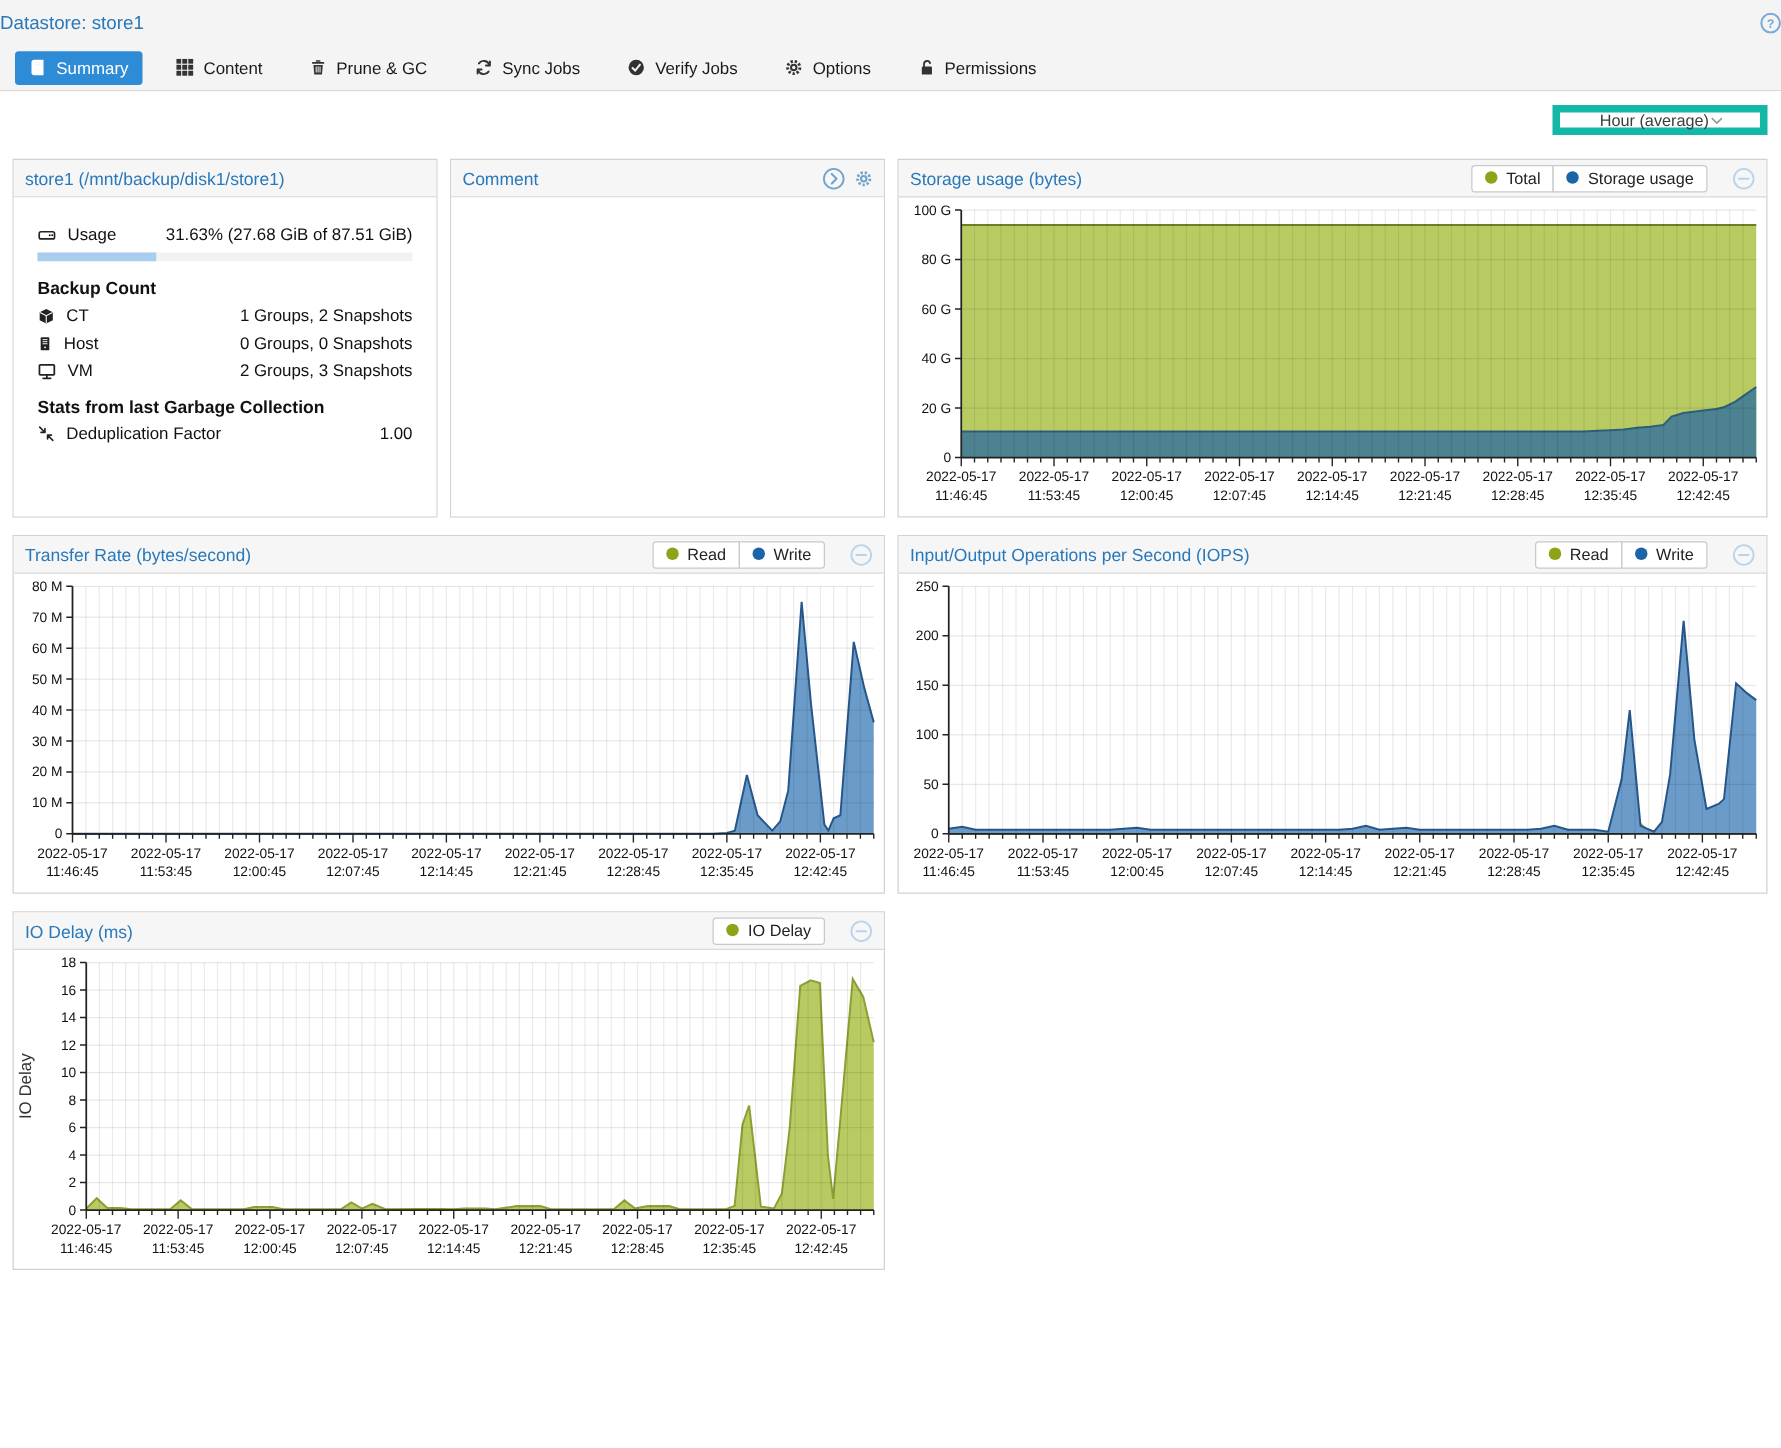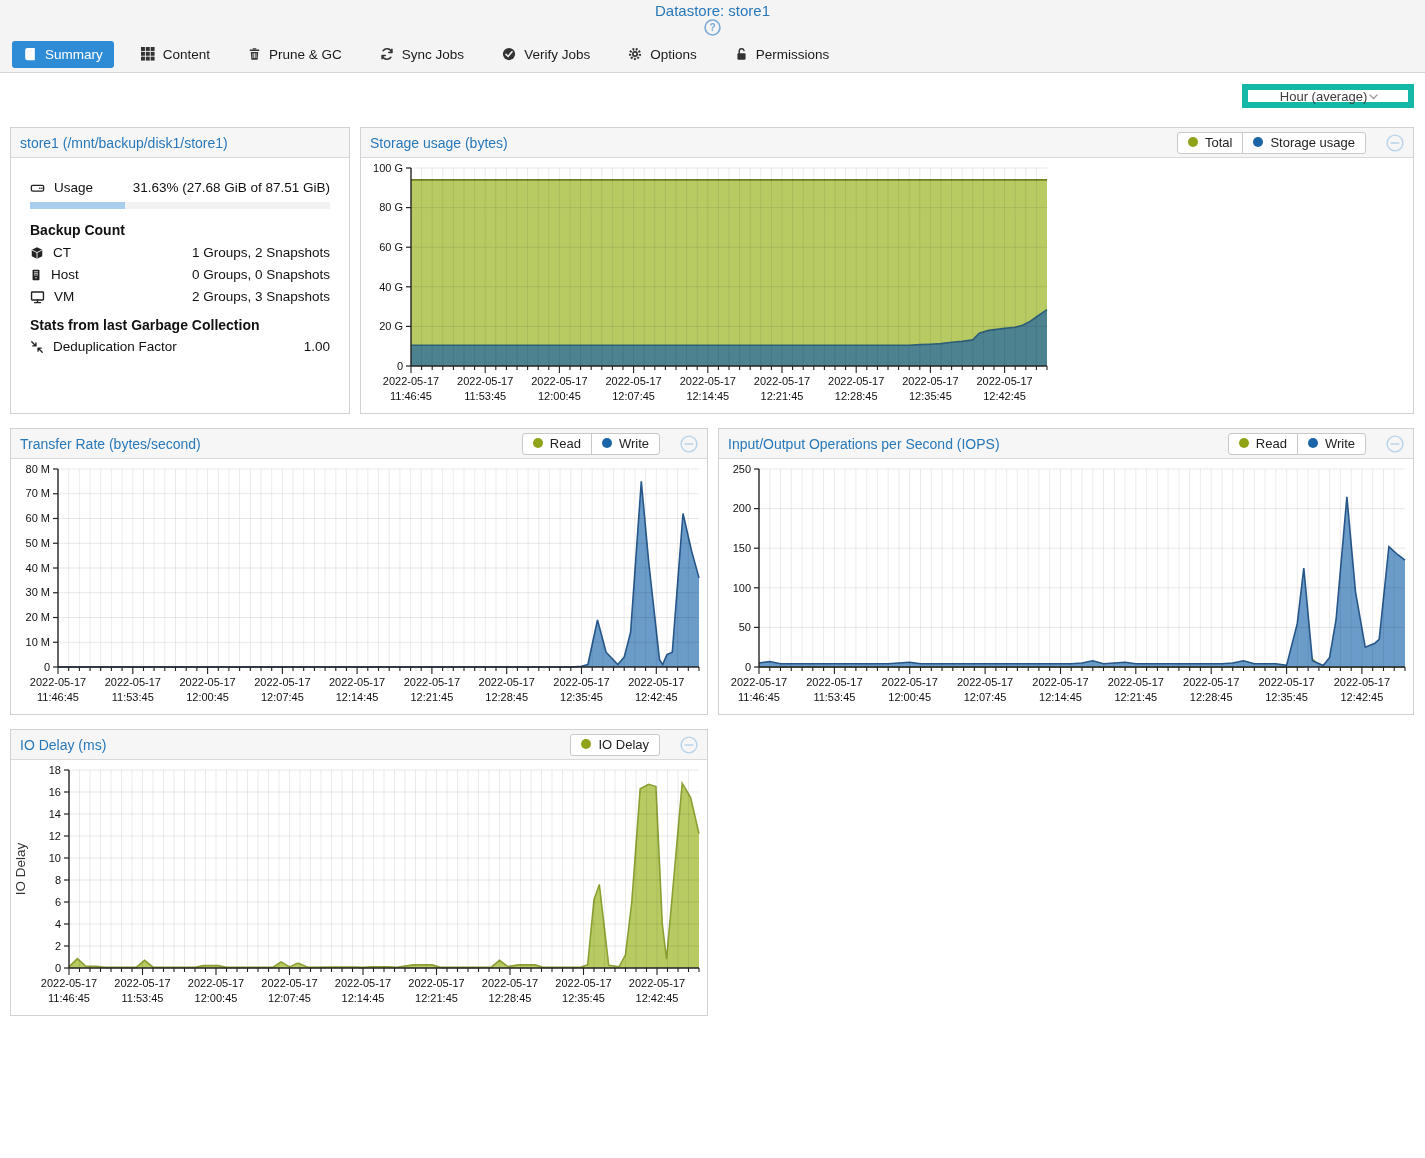--- a/index.html
+++ b/index.html
@@ -6,21 +6,21 @@
   html,body { margin:0; padding:0; }
   body {
     width:1425px; height:1158px; background:#fff;
     font-family:"Liberation Sans", sans-serif; color:#1a1a1a;
     overflow:hidden;
   }
   svg text { font-family:"Liberation Sans", sans-serif; }
 
   
   .app-header { height:36px; background:#f4f4f4; display:flex; align-items:center;
-    justify-content:flex-end; padding:0 20px;flex-direction:column; }
+    justify-content:space-between; padding:0 0; }
   .app-title { color:#2878ba; font-size:15px; }
   .icon { display:inline-flex; align-items:center; justify-content:center; line-height:0; }
 
   
   .tabbar { height:37px; background:#f4f4f4; border-bottom:1px solid #d6d6d6;
     display:flex; align-items:center; gap:16px; padding:0 12px; }
   .tab { display:flex; align-items:center; gap:8px; padding:6px 11px; border-radius:3px;
     font-size:13.5px; color:#1a1a1a; cursor:default; }
   .tab .ticon { color:#333; }
   .tab.active { background:#2e8bd6; color:#fff; }
@@ -235,20 +235,41 @@
                 <path d="M2 2l4.2 4.2M6.8 3.2v3.6H3.2" stroke="currentColor" fill="none" stroke-linecap="round" stroke-linejoin="round" stroke-width="1.5"></path>
                 <path d="M14 14 9.8 9.8M9.2 12.8V9.2h3.6" stroke="currentColor" fill="none" stroke-linecap="round" stroke-linejoin="round" stroke-width="1.5"></path>
               </svg>
             </span>
           <span>Deduplication Factor</span>
           <span class="kv-val">1.00</span>
         </div>
       </div>
     </div>
 
+    <div class="panel p-comment">
+      <div class="panel-h">
+        <span class="panel-title">Comment</span>
+        <span class="panel-tools">
+          <span class="icon" id="comment-expand">
+              <svg width="18" height="18" viewBox="0 0 16 16">
+                <circle cx="8" cy="8" r="7" fill="none" stroke="currentColor" stroke-width="1.3"></circle>
+                <path d="M6.6 4.6 10 8l-3.4 3.4" stroke="currentColor" fill="none" stroke-linecap="round" stroke-linejoin="round" stroke-width="1.4"></path>
+              </svg>
+            </span>
+          <span class="icon" id="comment-gear">
+              <svg width="14" height="14" viewBox="0 0 16 16">
+                <circle cx="8" cy="8" r="5.6" fill="none" stroke="currentColor" stroke-width="2.6" stroke-dasharray="2.1 1.7"></circle>
+                <circle cx="8" cy="8" r="3.4" fill="currentColor"></circle>
+                <circle cx="8" cy="8" r="1.5" fill="#f4f4f4"></circle>
+              </svg>
+            </span>
+        </span>
+      </div>
+      <div class="panel-body"></div>
+    </div>
 
     <div class="panel p-chart-r">
       <div class="panel-h">
         <span class="panel-title">Storage usage (bytes)</span>
         <span class="h-right">
           <span class="legend">
               <span class="leg-btn">
                 <span class="leg-dot" style="background:#90a318"></span>
                 <span>Total</span>
               </span>

